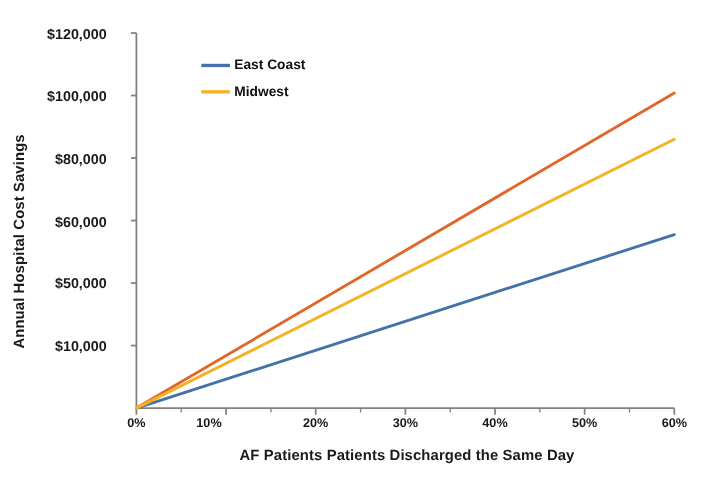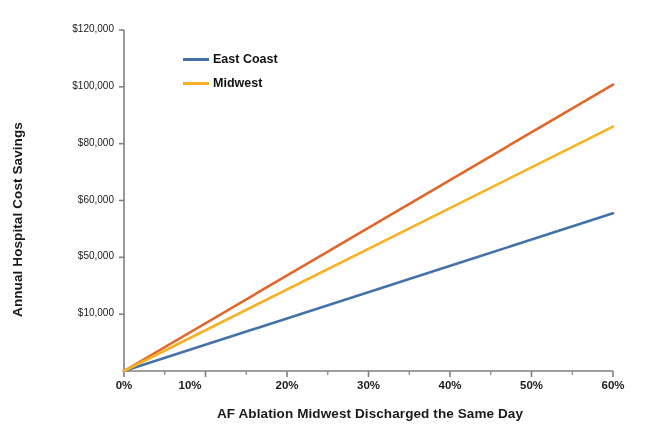--- a/index.html
+++ b/index.html
@@ -53,25 +53,25 @@
   }
   
   #plot-svg {
     position: absolute;
     left: 0;
     top: 0;
   }
   
   .ytick-label {
     position: absolute;
-    right: 0;
+    right: 17px;
     width: 86px;
     text-align: right;
-    font-size: 10px;
-    font-weight: normal;
+    font-size: 13px;
+    font-weight: bold;
     color: #1a1a1a;
     white-space: nowrap;
   }
   .ytick-wrap {
     position: absolute;
     left: 28px;
     width: 86px;
     height: 14px;
   }
   .xtick-wrap {
@@ -191,21 +191,21 @@
         <span class="xtick-label">40%</span>
       </div>
       <div class="xtick-wrap" style="left: 501.5px;">
         <span class="xtick-label">50%</span>
       </div>
       <div class="xtick-wrap" style="left: 583px;">
         <span class="xtick-label">60%</span>
       </div>
     </div>
 
-  <div class="x-axis-title">AF Ablation Midwest Discharged the Same Day</div>
+  <div class="x-axis-title">AF Patients Patients Discharged the Same Day</div>
 
   <div id="legend">
       <div class="legend-item">
         <span class="legend-swatch" style="background: rgb(68, 114, 168);"></span>
         <span class="legend-label">East Coast</span>
       </div>
       <div class="legend-item">
         <span class="legend-swatch" style="background: rgb(245, 176, 36);"></span>
         <span class="legend-label">Midwest</span>
       </div>

